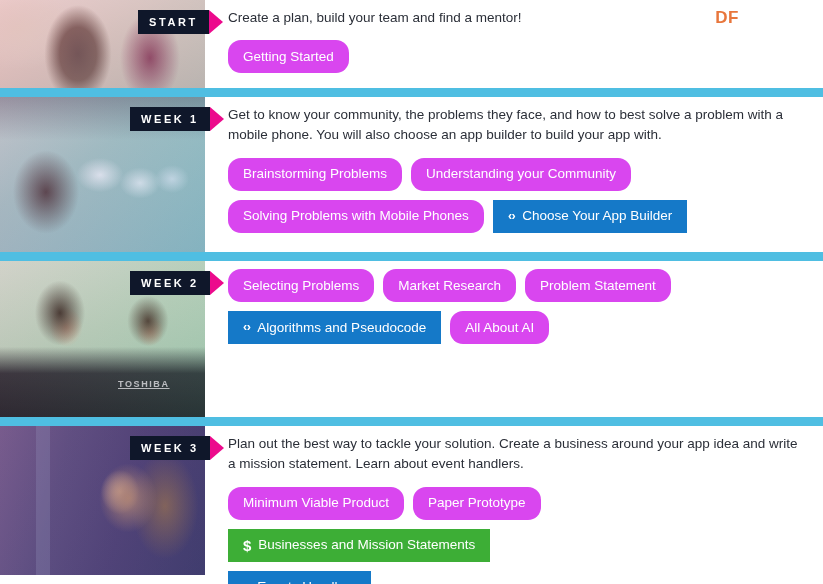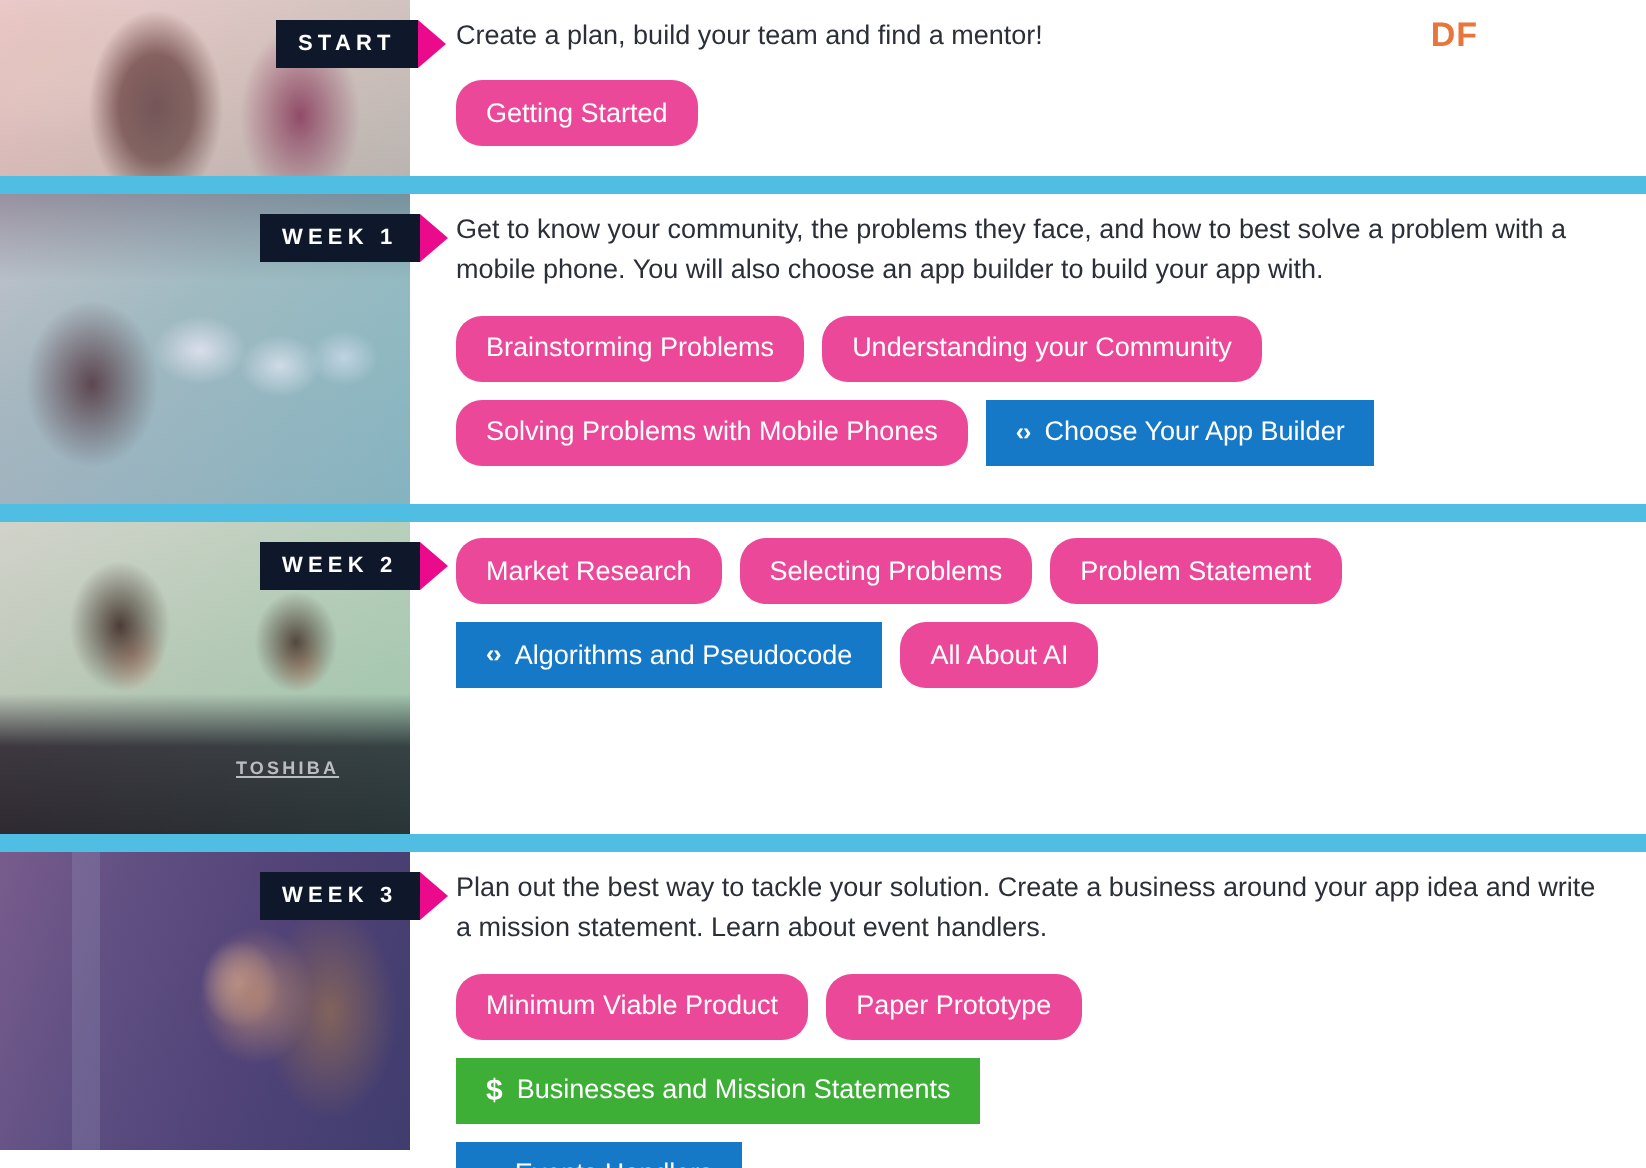--- a/index.html
+++ b/index.html
@@ -168,21 +168,21 @@
     height: 33px;
     padding: 0 15px;
     color: #ffffff;
     font-size: 13.5px;
     line-height: 1;
     white-space: nowrap;
     border: none;
     cursor: pointer;
     font-family: "Liberation Sans", sans-serif;
   }
-  .btn.yellow { background: #ec4899; border-radius: 13px; }
+  .btn.yellow { background: #d946ef; border-radius: 13px; }
   .btn.blue   { background: #1579C8; }
   .btn.green  { background: #3DAE36; }
 
   .btn-icon {
     font-weight: 700;
     font-size: 12.5px;
     letter-spacing: -0.5px;
     line-height: 1;
   }
   .btn-icon.money { font-size: 15px; letter-spacing: 0; }
@@ -259,24 +259,24 @@
         <div class="section-body" style="min-height: 156px;">
           <div class="photo" style="height: 156px;">
             <div class="photo-inner ph2"></div>
             <div class="photo-inner ph2-tint"></div>
             <div class="toshiba">TOSHIBA</div>
           </div>
           <div class="badge" style="left: 130px;">WEEK 2</div>
           <div class="content">
             <div class="btn-row">
               <button class="btn yellow">
+                <span>Selecting Problems</span>
+              </button>
+              <button class="btn yellow">
                 <span>Market Research</span>
-              </button>
-              <button class="btn yellow">
-                <span>Selecting Problems</span>
               </button>
               <button class="btn yellow">
                 <span>Problem Statement</span>
               </button>
             </div>
             <div class="btn-row">
               <button class="btn blue">
                 <span class="btn-icon">‹›</span>
                 <span>Algorithms and Pseudocode</span>
               </button>

